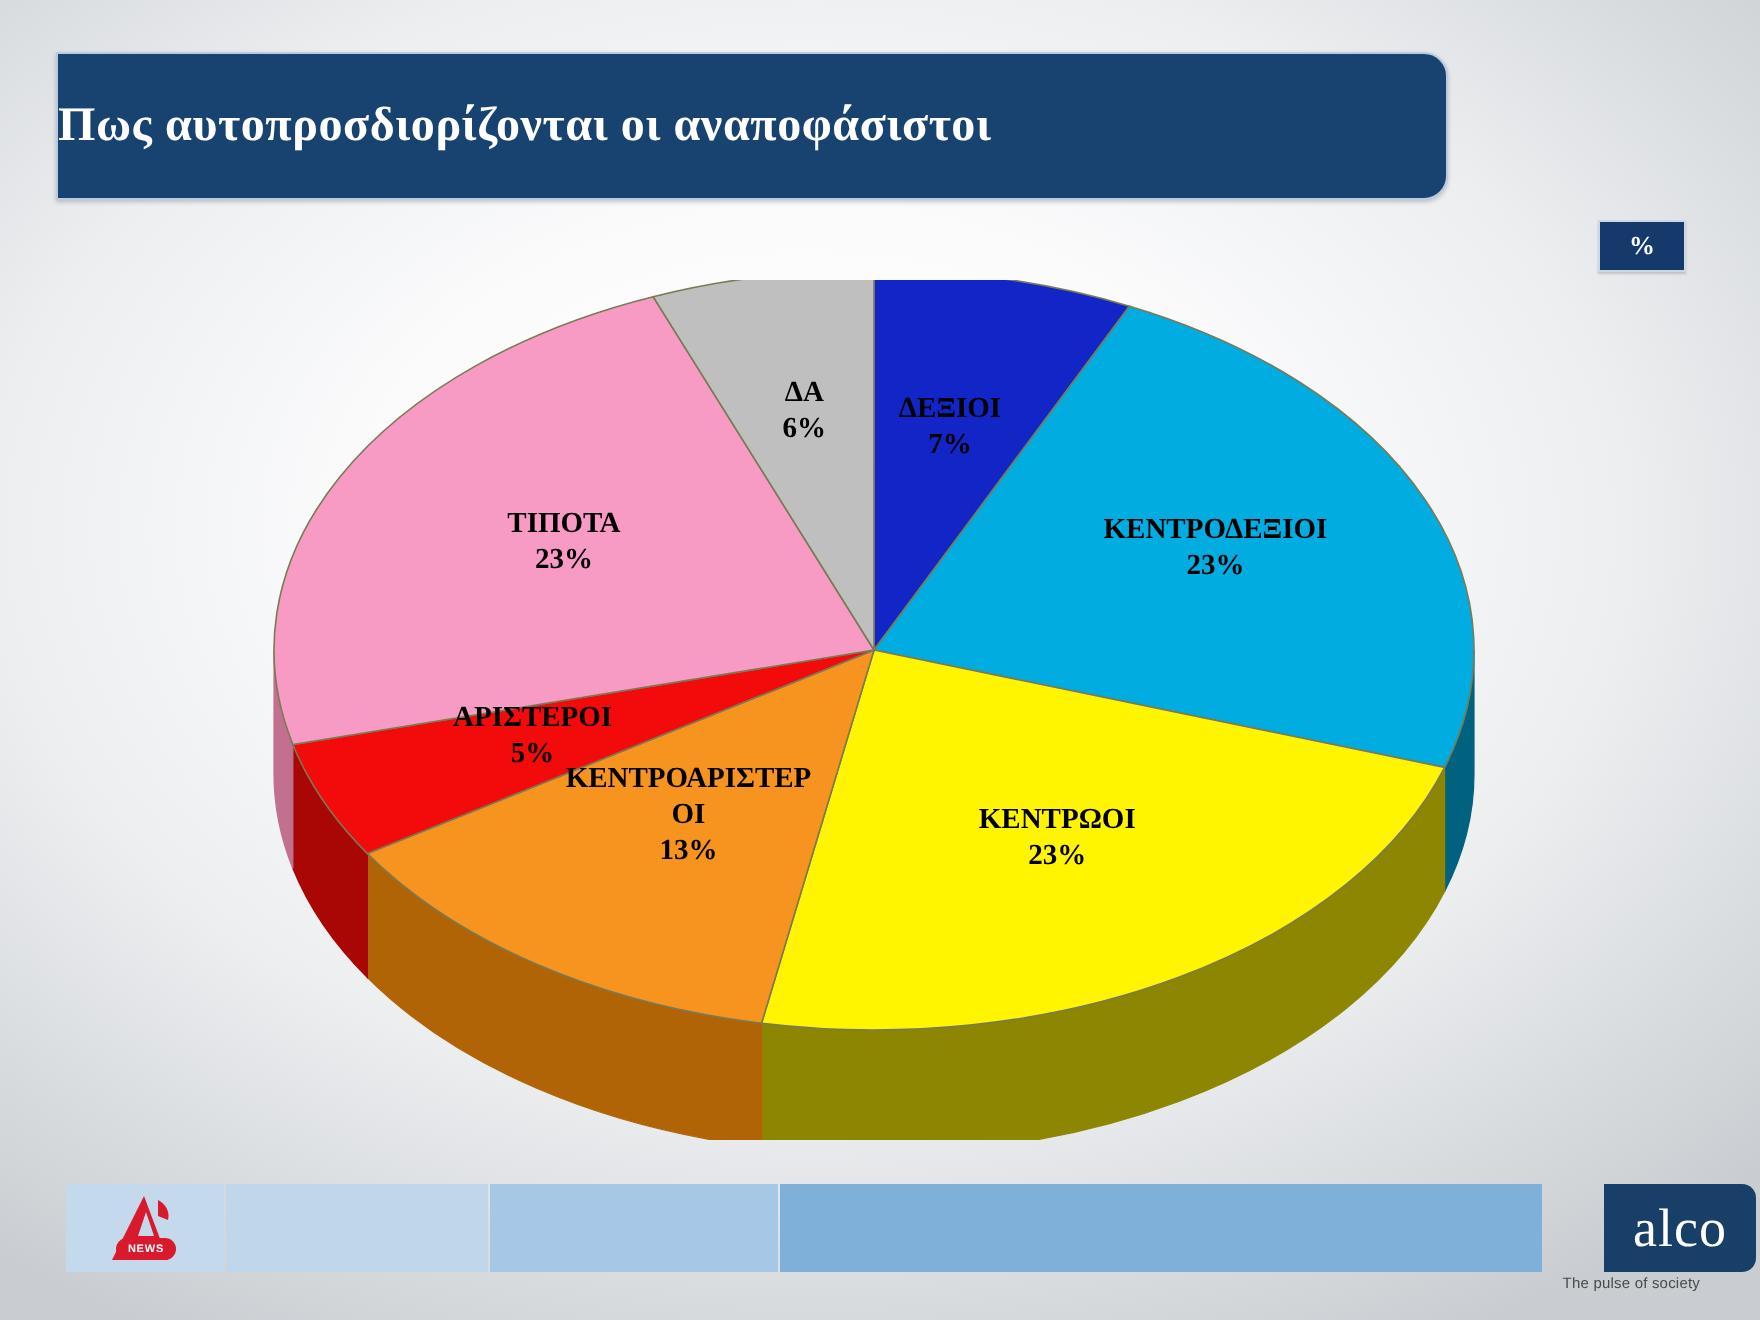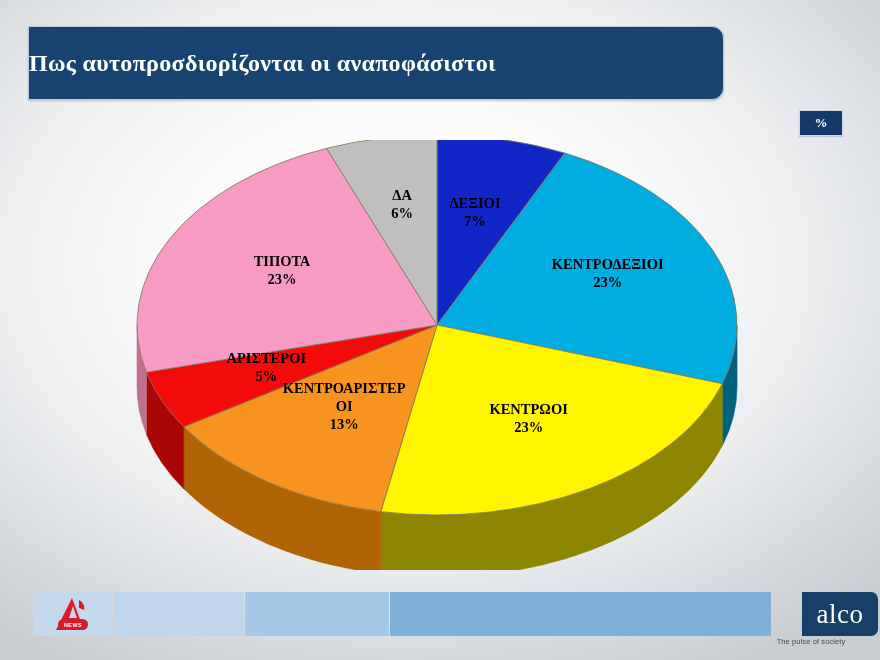--- a/index.html
+++ b/index.html
@@ -87,21 +87,21 @@
   #alco-text {
     color: #ffffff;
     font-family: "Liberation Serif", "DejaVu Serif", serif;
     font-size: 27px;
     line-height: 1;
     letter-spacing: 0.5px;
   }
   #alco-tagline {
     position: absolute; left: 772px; top: 45px;
     width: 78px;
-    text-align: center;
+    text-align: right;
     color: #4a4a4a;
     font-family: "Liberation Sans", sans-serif;
     font-size: 7.5px;
     letter-spacing: 0.1px;
   }
   #ant1-logo {
     position: absolute;
     left: 52px; top: 4px;
     width: 42px; height: 38px;
   }

